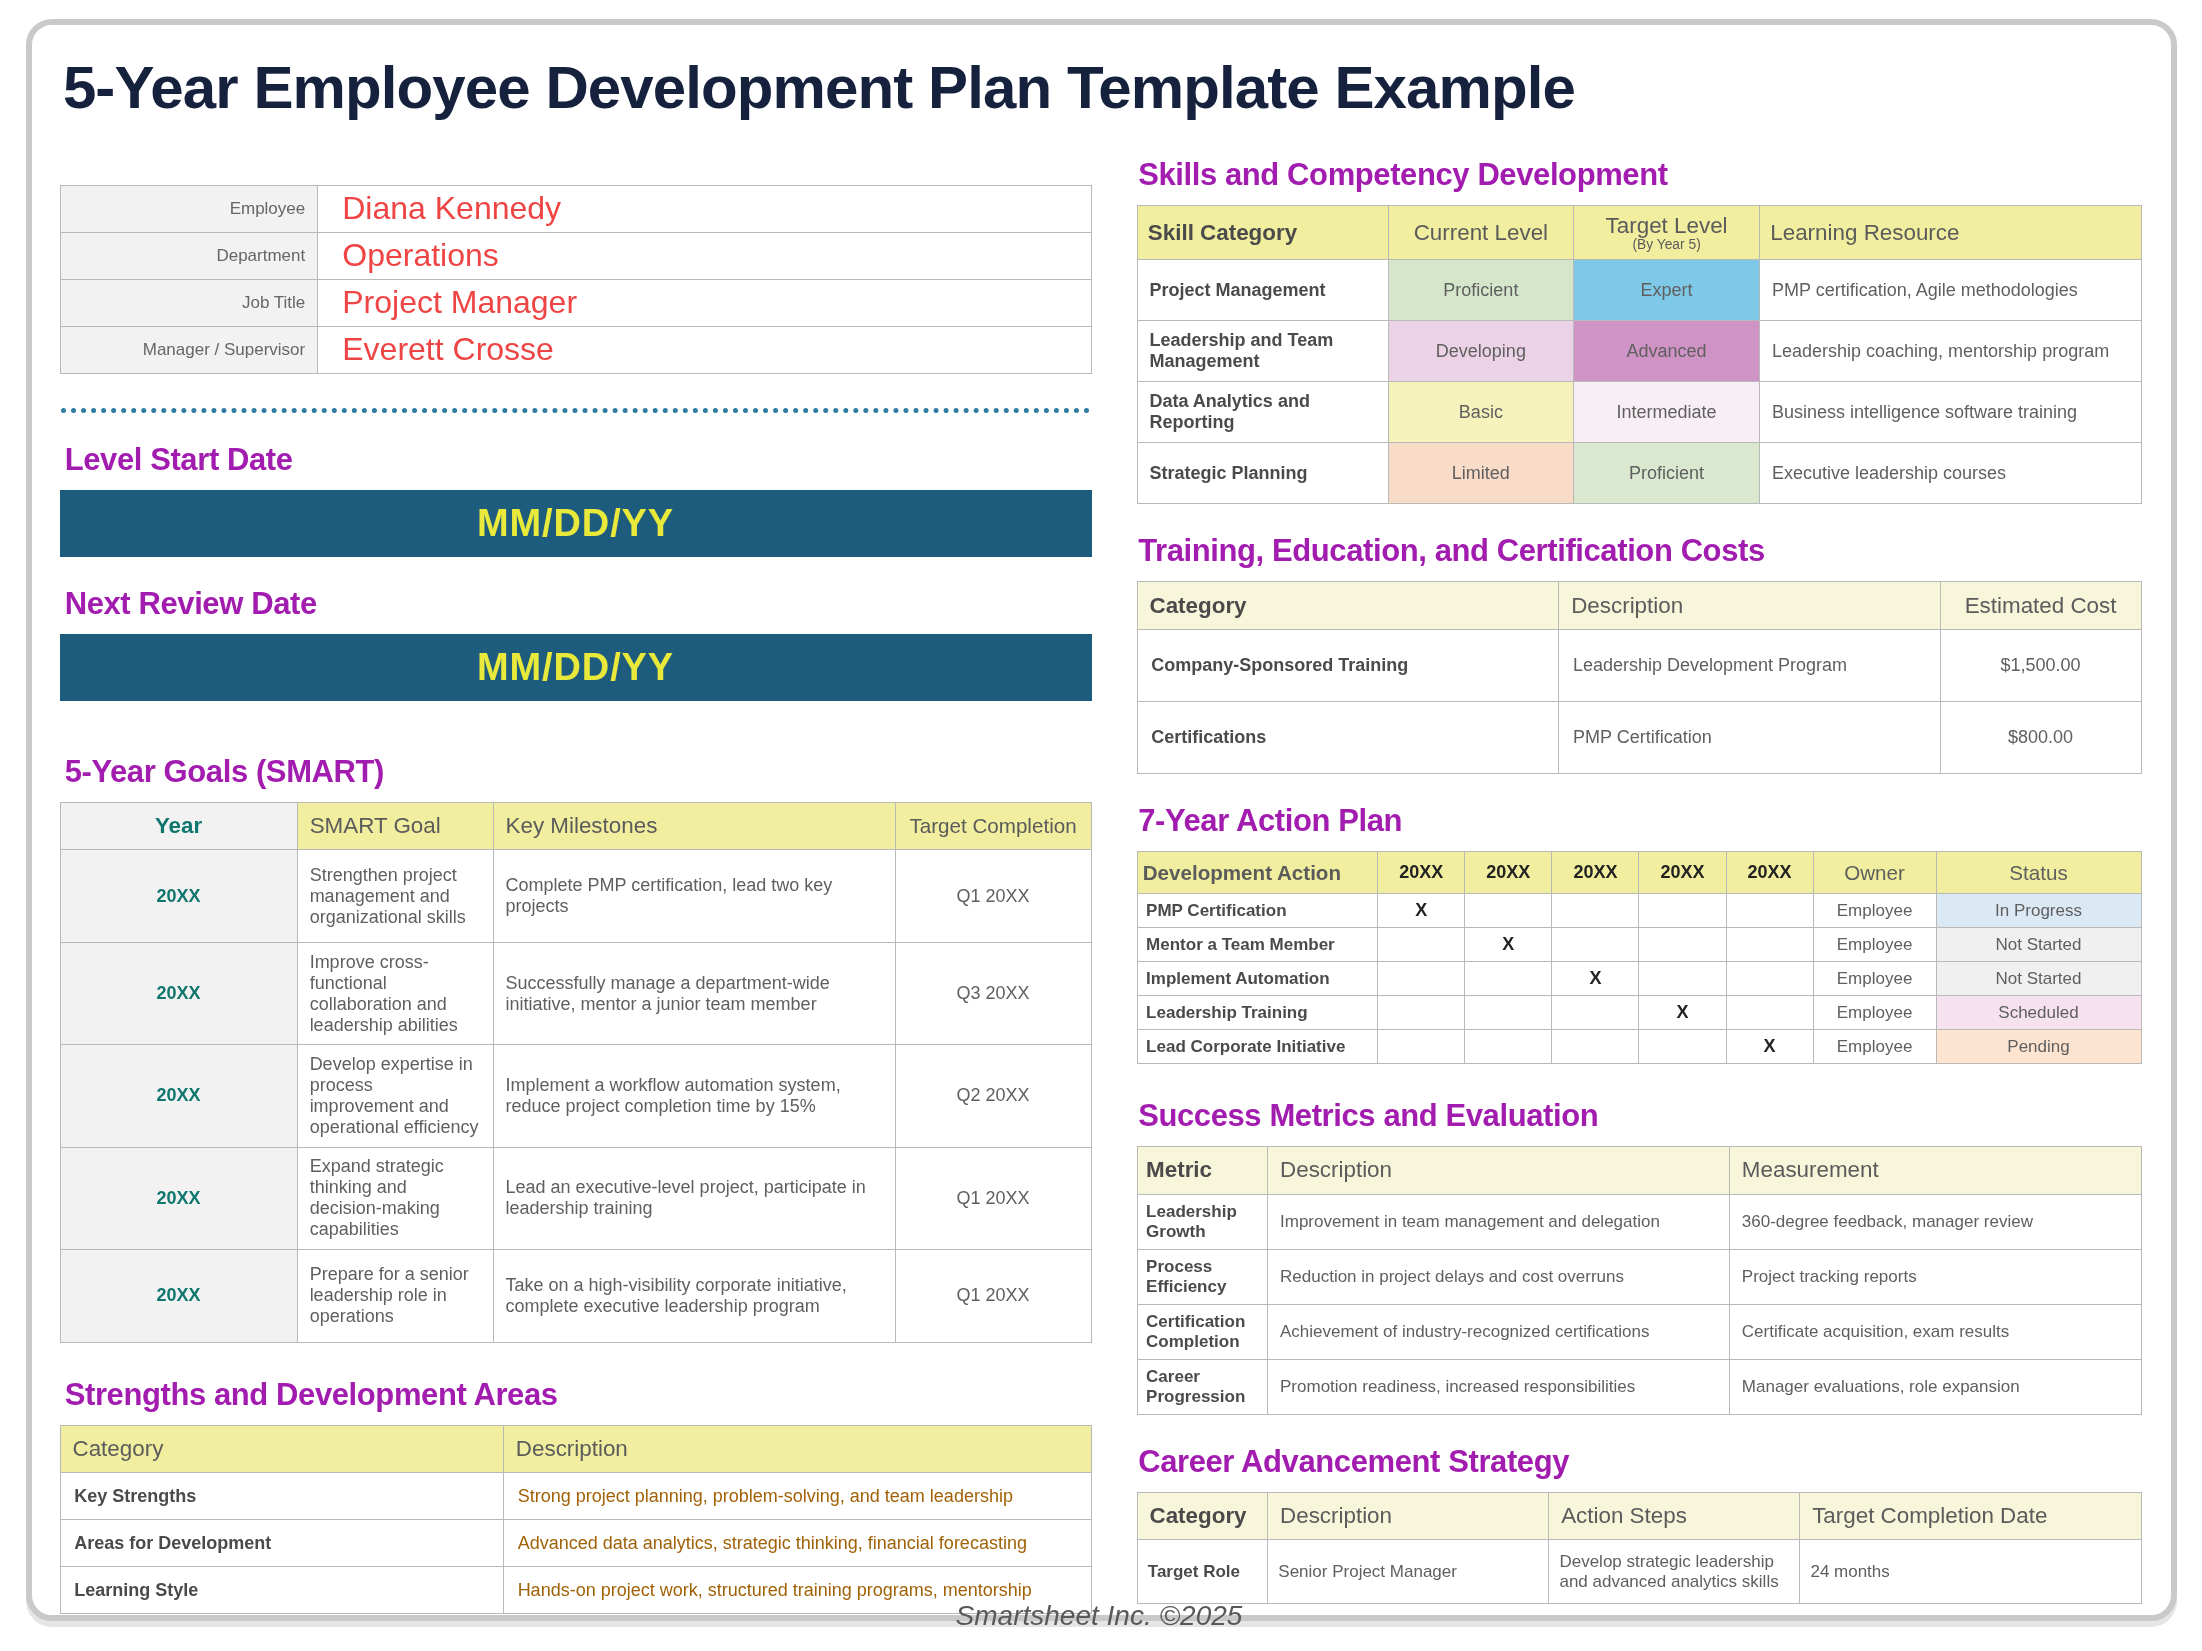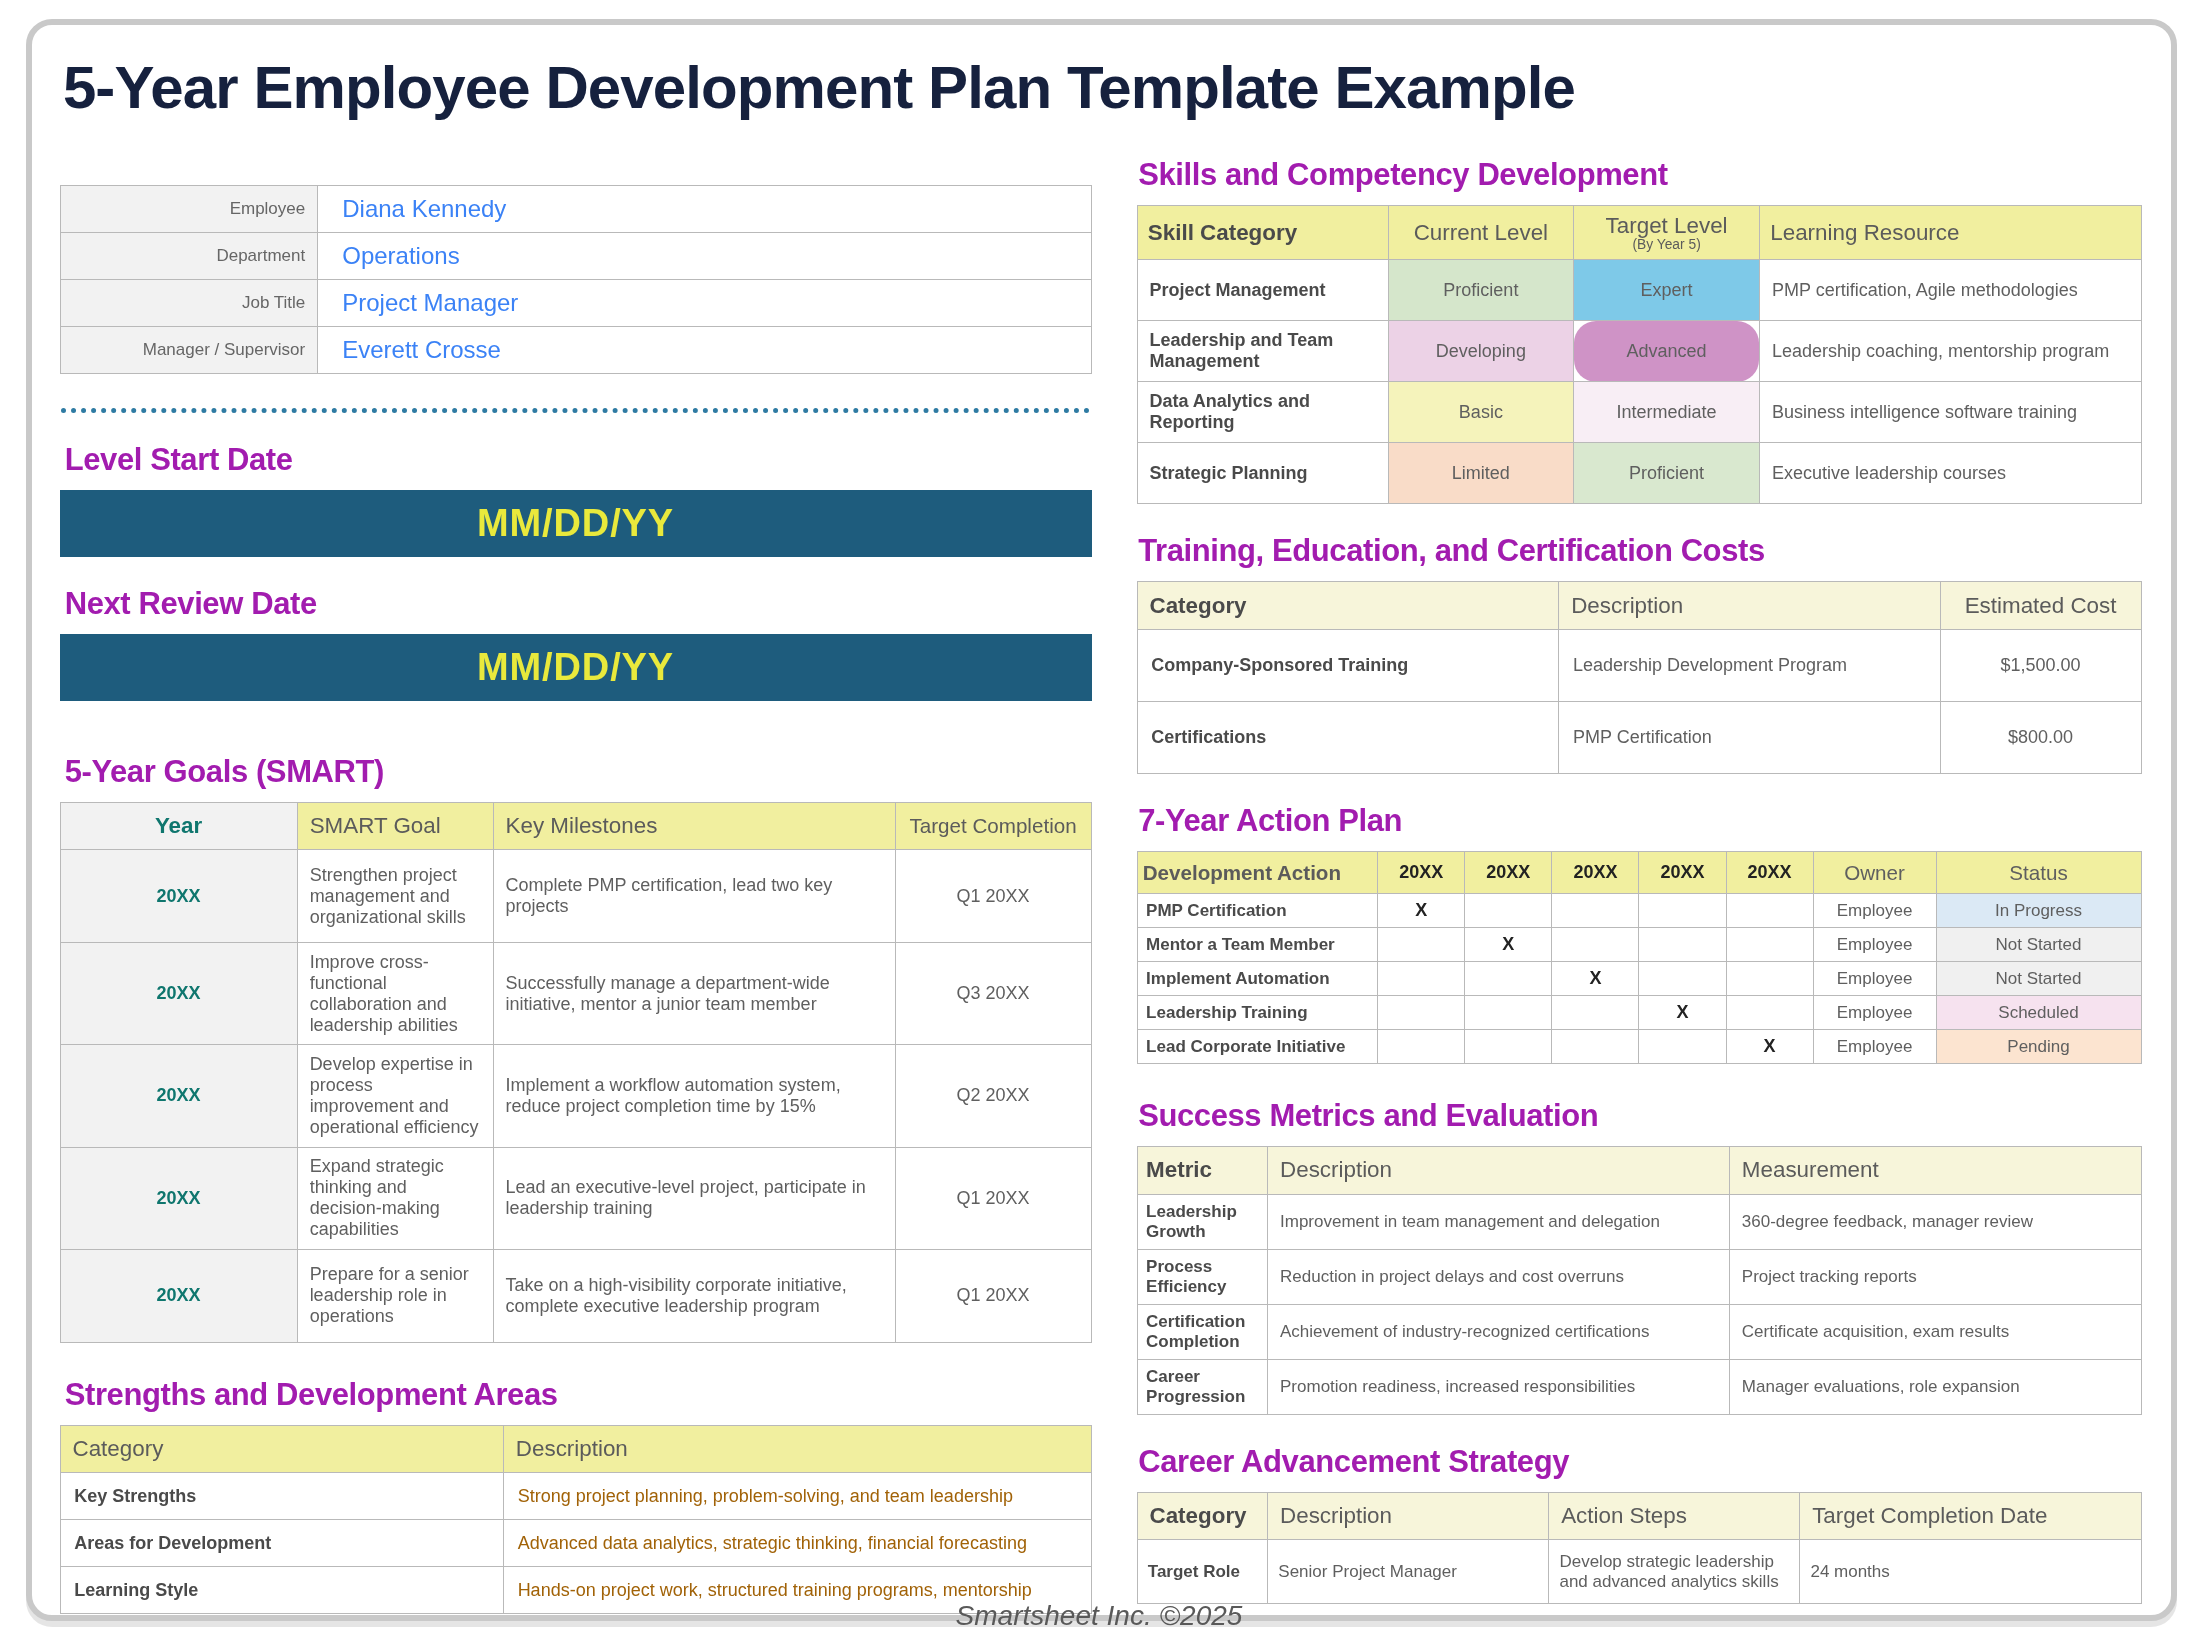--- a/index.html
+++ b/index.html
@@ -28,21 +28,21 @@
   table, td, th { border:1.7px solid #b9b9b9; }
   td, th { vertical-align:middle; }
 
   
   .emp-table { margin-top:29px; }
   .emp-table td { height:47px; }
   .emp-label {
     width:25%; background:#f2f2f2; text-align:right; padding-right:12px;
     font-size:17px; color:#666;
   }
-  .emp-value { padding-left:24px; font-size:24px; color:#3b82f6; }
+  .emp-value { padding-left:24px; font-size:32px; color:#ef4444; }
 
   .dotted-divider {
     border-top:5.2px dotted #2e7ba3; margin:34px 1.7px 29px 1.7px; height:0;
   }
 
   .date-bar {
     background:#1e5c7d; height:67px; display:flex; align-items:center; justify-content:center;
     margin-bottom:29px;
   }
   .date-bar span { color:#e9e93c; font-size:38px; font-weight:bold; letter-spacing:0.9px; }
@@ -236,21 +236,21 @@
         </tr>
         <tr>
           <td class="c-skill">Project Management</td>
           <td class="c-curr" style="background-color: rgb(213, 230, 203);">Proficient</td>
           <td class="c-targ" style="background-color: rgb(126, 201, 232);">Expert</td>
           <td class="c-res">PMP certification, Agile methodologies</td>
         </tr>
         <tr>
           <td class="c-skill">Leadership and Team Management</td>
           <td class="c-curr" style="background-color: rgb(236, 210, 230);">Developing</td>
-          <td class="c-targ" style="background-color: rgb(207, 147, 198); border-radius: 22px;">Advanced</td>
+          <td class="c-targ" style="background-color: rgb(207, 147, 198);">Advanced</td>
           <td class="c-res">Leadership coaching, mentorship program</td>
         </tr>
         <tr>
           <td class="c-skill">Data Analytics and Reporting</td>
           <td class="c-curr" style="background-color: rgb(245, 243, 187);">Basic</td>
           <td class="c-targ" style="background-color: rgb(248, 238, 245);">Intermediate</td>
           <td class="c-res">Business intelligence software training</td>
         </tr>
         <tr>
           <td class="c-skill">Strategic Planning</td>

